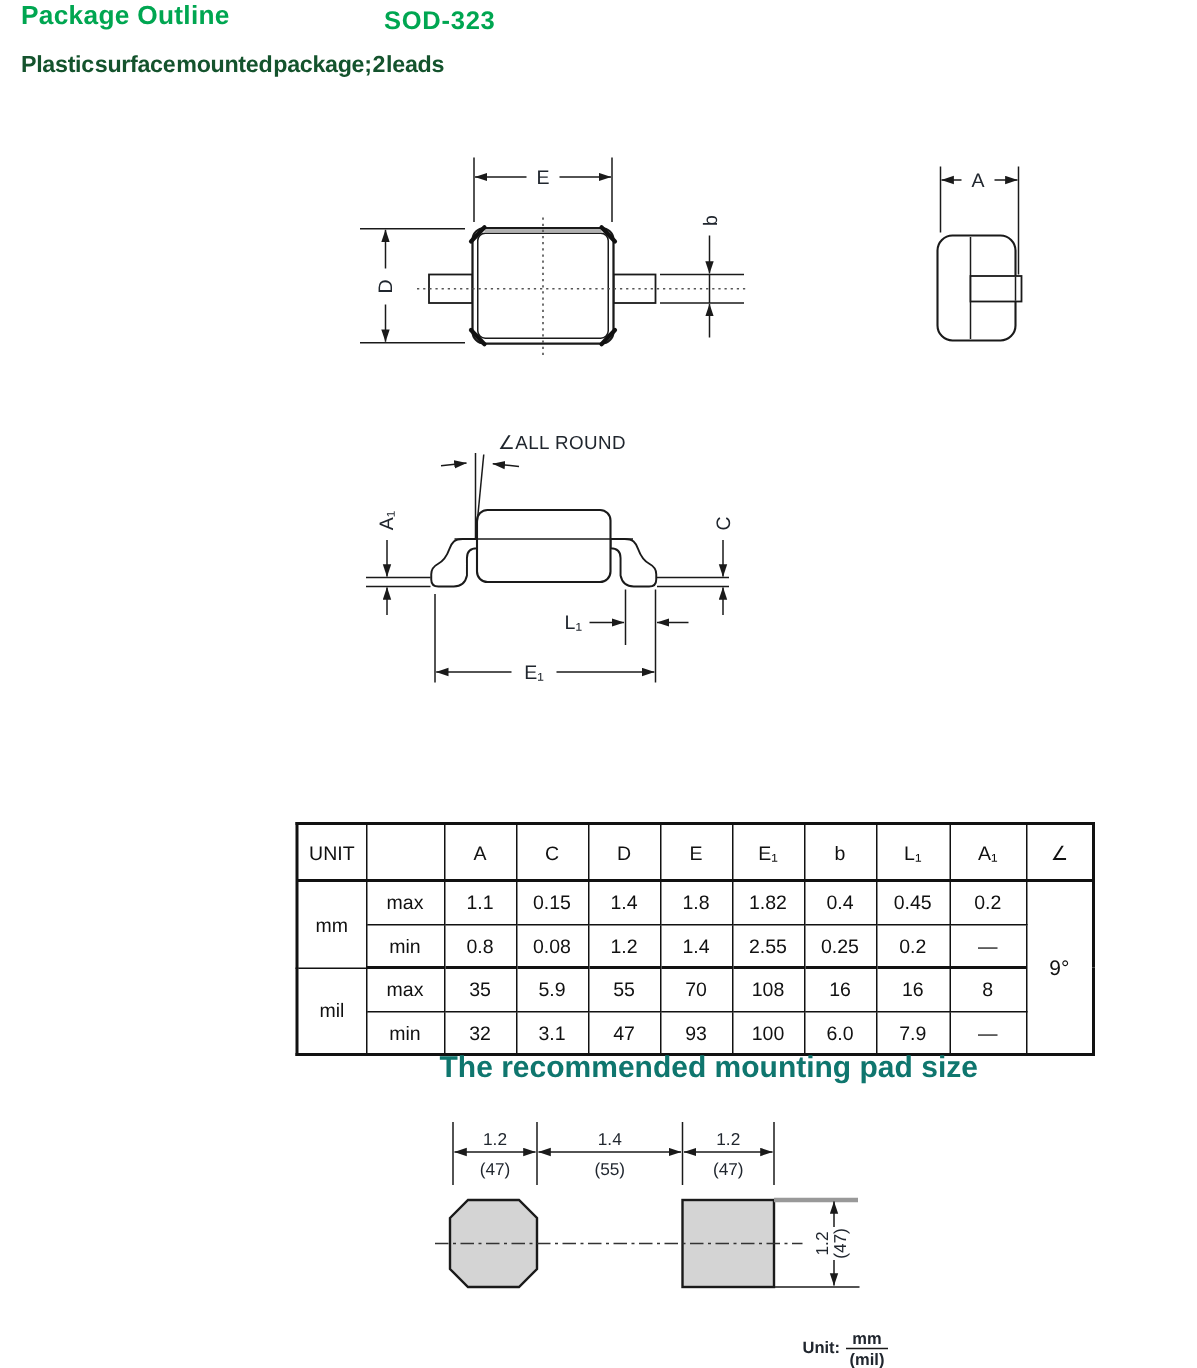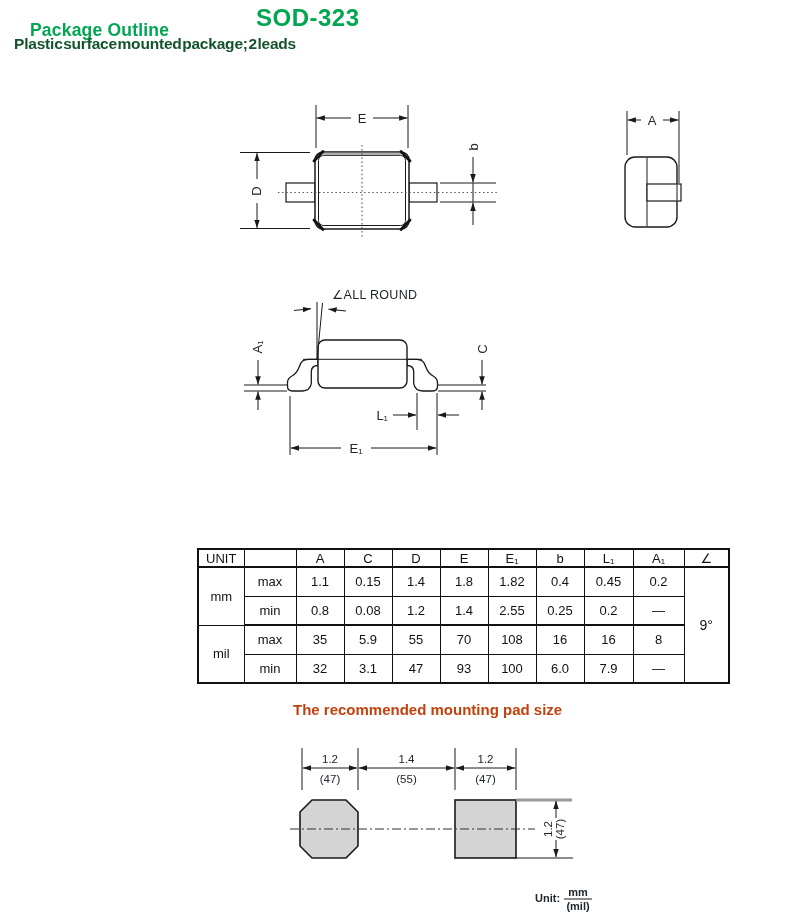--- a/index.html
+++ b/index.html
@@ -1,23 +1,23 @@
 <!DOCTYPE html>
 <html><head>
 <meta charset="utf-8">
 <style>
   html,body{margin:0;padding:0;background:#fff;}
   .page{position:relative;width:798px;height:912px;background:#ffffff;overflow:hidden;
         font-family:"Liberation Sans",sans-serif;}
   .abs{position:absolute;}
-  .page-title{left:14px;top:20px;font-size:17.5px;font-weight:700;color:#00A651;letter-spacing:0.2px;margin-left:16px;}
-  .pkg-name{left:256px;top:4px;font-size:24px;font-weight:700;color:#00A651;letter-spacing:0.5px;}
+  .page-title{left:14px;top:0;font-size:17.5px;font-weight:700;color:#00A651;letter-spacing:0.2px;}
+  .pkg-name{left:256px;top:4px;font-size:17px;font-weight:700;color:#00A651;letter-spacing:0.5px;}
   .subtitle{left:14px;top:35px;font-size:15.5px;font-weight:700;color:#14532d;
             letter-spacing:-0.2px;word-spacing:-3.5px;}
-  .pad-heading{left:293px;top:701px;font-size:15px;font-weight:700;color:#c2410c;white-space:nowrap;}
+  .pad-heading{left:293px;top:701px;font-size:20px;font-weight:700;color:#0f766e;white-space:nowrap;}
 
   svg{position:absolute;overflow:visible;}
   .ln{stroke:#1a1a1a;stroke-width:1.2;fill:none;}
   .thin{stroke:#1a1a1a;stroke-width:1;fill:none;}
   .dim{stroke:#1a1a1a;stroke-width:1;fill:none;}
   .ext{stroke:#1a1a1a;stroke-width:1;fill:none;}
   .white{fill:#ffffff;}
   .lbl{font-family:"Liberation Sans",sans-serif;font-size:13px;fill:#20262e;}
   .lbl-s{font-family:"Liberation Sans",sans-serif;font-size:12.5px;fill:#20262e;letter-spacing:0.3px;}
   .num{font-family:"Liberation Sans",sans-serif;font-size:11.5px;fill:#20262e;}
@@ -25,21 +25,21 @@
   .dots{stroke:#555;stroke-width:1.1;fill:none;stroke-dasharray:1.5 2.6;}
   .dashdot{stroke:#333;stroke-width:1.1;fill:none;stroke-dasharray:9 3 2 3;}
   .chamfer{stroke:#111;stroke-width:2.8;fill:none;stroke-linecap:round;}
   .grayedge{stroke:#b0b0b0;stroke-width:2.4;fill:none;}
   .padshape{fill:#d4d4d4;stroke:#1a1a1a;stroke-width:1.6;}
 
   table.dim-table{position:absolute;left:197px;top:548px;border-collapse:collapse;
                   table-layout:fixed;border:2px solid #111;}
   .dim-table th,.dim-table td{border:1px solid #111;text-align:center;vertical-align:middle;
     font-family:"Liberation Sans",sans-serif;font-size:13px;font-weight:400;color:#111;padding:0;}
-  .dim-table thead tr{height:18px;border-bottom:2px solid #111;}
+  .dim-table thead tr{height:38px;border-bottom:2px solid #111;}
   .dim-table tbody tr{height:29px;}
   .dim-table tr.grp-end td{border-bottom:2px solid #111;}
   .dim-table td.angle-cell{font-size:14px;}
 </style>
 </head>
 <body>
 
 <div class="page">
 
   <span class="abs page-title">Package Outline</span>

